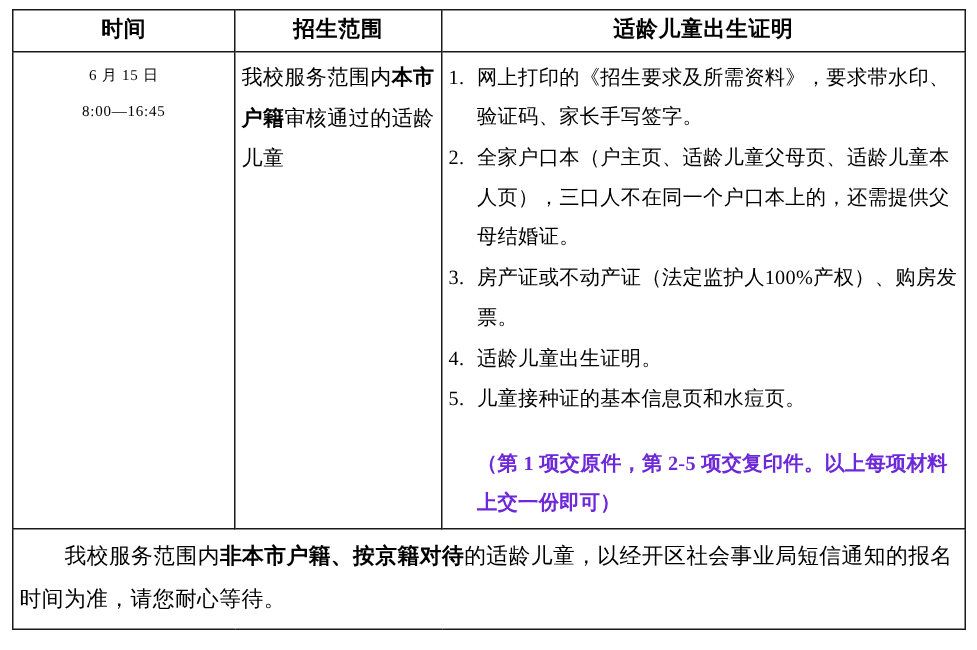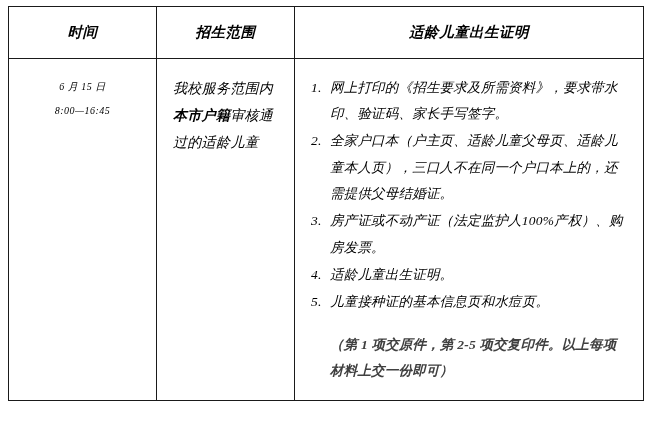--- a/index.html
+++ b/index.html
@@ -23,22 +23,21 @@
   }
   table.tbl {
     width: 635px;
     border-collapse: collapse;
     table-layout: fixed;
     margin: 0 auto;
   }
   table.tbl td, table.tbl th {
     border: 1px solid #1a1a1a;
     vertical-align: top;
-    padding: 16px;
-    font-style: italic;
+    padding: 4px;
   }
   .hdr-cell {
     text-align: center;
     font-weight: bold;
     font-size: 14.5px;
     padding: 8px 4px 8px 4px;
     line-height: 1.3;
     letter-spacing: 0.5px;
   }
   .col-time { width: 148px; }
@@ -75,21 +74,21 @@
     position: relative;
     padding-left: 19px;
     margin-bottom: 1px;
   }
   .req-list li .num {
     position: absolute;
     left: 0;
     top: 0;
   }
   .red-note {
-    color: #404040;
+    color: #6d28d9;
     font-weight: bold;
     margin-top: 16px;
     padding-left: 19px;
     line-height: 1.95;
   }
   .footer-cell {
     font-size: 14.5px;
     padding: 16px 14px 18px 14px;
     line-height: 2.0;
     text-indent: 30px;
@@ -142,15 +141,20 @@
               <span>适龄儿童出生证明。</span>
             </li>
             <li>
               <span class="num">5.</span>
               <span>儿童接种证的基本信息页和水痘页。</span>
             </li>
           </ul>
           <div class="red-note">（第 1 项交原件，第 2-5 项交复印件。以上每项材料上交一份即可）</div>
         </td>
       </tr>
+      <tr>
+        <td class="footer-cell" colspan="3">
+          <span>我校服务范围内</span><b>非本市户籍、按京籍对待</b><span>的适龄儿童，以经开区社会事业局短信通知的报名时间为准，请您耐心等待。</span>
+        </td>
+      </tr>
     </tbody>
   </table>
 </div>
 
 </body></html>

